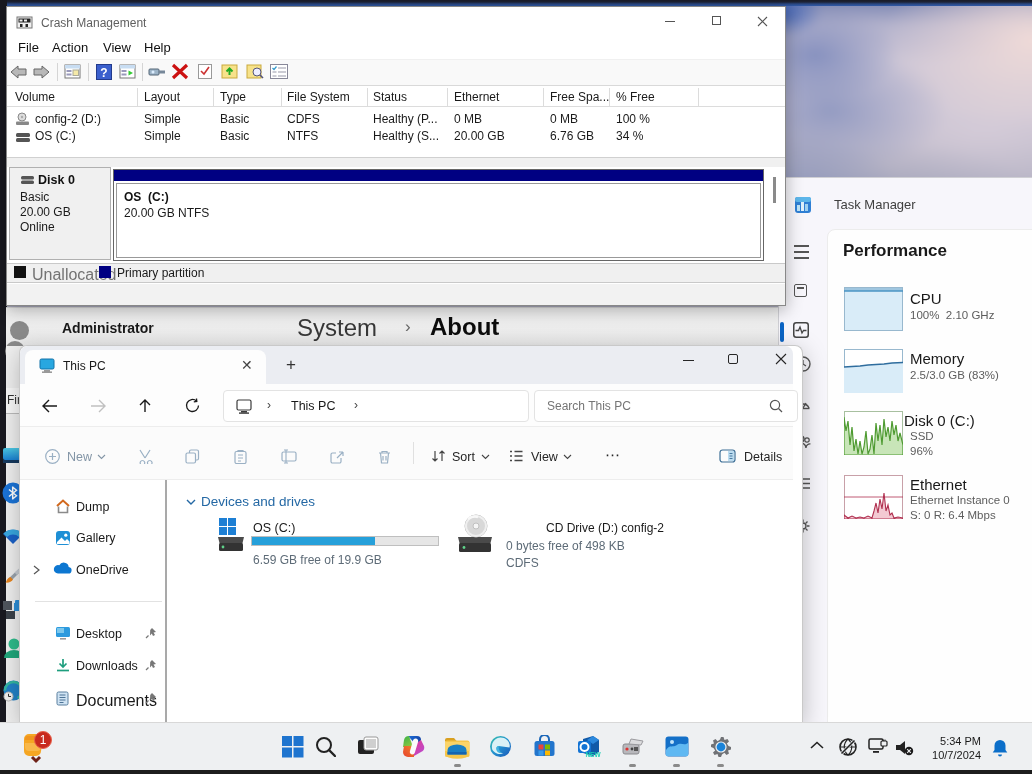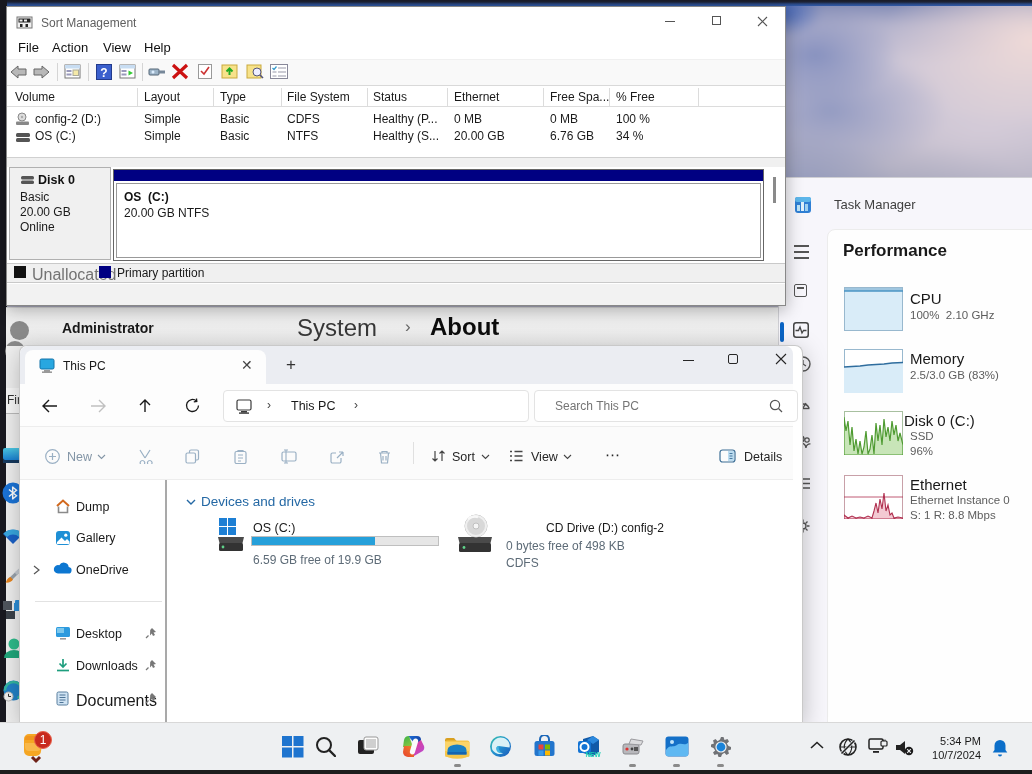--- a/index.html
+++ b/index.html
@@ -157,21 +157,21 @@
     <div class="abs" style="left:131px;top:252px;font-size:11.5px;color:#5d5d5d;">SSD</div>
     <div class="abs" style="left:131px;top:267px;font-size:11.5px;color:#5d5d5d;">96%</div>
 
     <svg class="abs" style="left:65px;top:297px;" width="59" height="44">
         <rect x="0.5" y="0.5" width="58" height="43" fill="#fff" stroke="#c8a0a8"></rect>
         <path d="M0 40 L4 43 L8 41 L12 43 L16 42 L20 43 L24 41 L28 43 L30 36 L32 28 L34 38 L36 24 L38 34 L40 18 L42 36 L44 30 L46 40 L48 38 L50 43 L54 42 L59 43 L59 44 L0 44 Z" fill="#f3c9d2" stroke="#b03050" stroke-width="1.1"></path>
         <path d="M0 22 L59 22" stroke="#b03050" stroke-width="0.8"></path>
       </svg>
     <div class="abs" style="left:131px;top:298px;font-size:15px;color:#191919;">Ethernet</div>
     <div class="abs" style="left:131px;top:316px;font-size:11.5px;color:#5d5d5d;">Ethernet Instance 0</div>
-    <div class="abs" style="left:131px;top:331px;font-size:11.5px;color:#5d5d5d;">S: 1 R: 8.8 Mbps</div>
+    <div class="abs" style="left:131px;top:331px;font-size:11.5px;color:#5d5d5d;">S: 0 R: 6.4 Mbps</div>
   </div>
 
   <div class="abs" id="explorer" style="left:19px;top:345px;width:784px;height:377px;background:#fff;border-radius:8px 8px 0 0;border:1px solid #c9c9c9;border-bottom:none;box-shadow:0 6px 24px rgba(0,0,0,.25);">
 
     <div class="abs" style="left:0;top:0;width:773px;height:38px;background:#ebedf2;border-radius:8px 8px 0 0;"></div>
     <div class="abs" style="left:5px;top:4px;width:241px;height:34px;background:#fdfdfd;border-radius:8px 8px 0 0;"></div>
     <svg class="abs" style="left:19px;top:12px;" width="16" height="15">
         <rect x="1" y="1" width="14" height="10" rx="1.5" fill="#28a7e0" stroke="#1272a8"></rect>
         <rect x="5" y="12" width="6" height="2" fill="#9a9a9a"></rect>
         <rect x="3" y="13.4" width="10" height="1.6" fill="#9a9a9a"></rect>
@@ -202,21 +202,21 @@
     <div class="abs" style="left:203px;top:44px;width:306px;height:32px;background:#fff;border:1px solid #e3e3e3;border-radius:4px;"></div>
     <svg class="abs" style="left:216px;top:53px;" width="16" height="15">
         <rect x="1" y="1" width="14" height="10" rx="1.5" fill="none" stroke="#3a3a3a" stroke-width="1.2"></rect>
         <rect x="5" y="12" width="6" height="1.6" fill="#3a3a3a"></rect>
         <rect x="3" y="13.4" width="10" height="1.4" fill="#3a3a3a"></rect>
       </svg>
     <div class="abs" style="left:247px;top:52px;font-size:12px;color:#454545;">›</div>
     <div class="abs" style="left:271px;top:53px;font-size:12.5px;color:#191919;">This PC</div>
     <div class="abs" style="left:334px;top:52px;font-size:12px;color:#454545;">›</div>
     <div class="abs" style="left:514px;top:44px;width:264px;height:32px;background:#fff;border:1px solid #e3e3e3;border-radius:4px;"></div>
-    <div class="abs" style="left:527px;top:53px;font-size:12px;color:#757575;margin-left:8px;">Search This PC</div>
+    <div class="abs" style="left:527px;top:53px;font-size:12px;color:#757575;">Search This PC</div>
     <svg class="abs" style="left:749px;top:53px;" width="14" height="14">
         <circle cx="6" cy="6" r="4.6" fill="none" stroke="#555" stroke-width="1.2"></circle>
         <path d="M9.5 9.5 L13 13" stroke="#555" stroke-width="1.2"></path>
       </svg>
 
     <div class="abs" style="left:0;top:80px;width:773px;height:54px;background:#fbfbfb;border-top:1px solid #ededed;border-bottom:1px solid #ededed;"></div>
     <svg class="abs" style="left:25px;top:103px;" width="15" height="15">
         <circle cx="7.5" cy="7.5" r="6.8" fill="none" stroke="#9ab0c4" stroke-width="1.2"></circle>
         <path d="M7.5 4 L7.5 11 M4 7.5 L11 7.5" stroke="#9ab0c4" stroke-width="1.2"></path>
       </svg>
@@ -358,21 +358,21 @@
   <div class="abs" id="diskmgmt" style="left:6px;top:6px;width:780px;height:300px;background:#fff;border:1px solid #888;box-shadow:0 4px 16px rgba(0,0,0,.3);">
 
     <svg class="abs" style="left:9px;top:7px;" width="17" height="17">
         <rect x="1" y="3" width="15" height="11" fill="#f0f0f0" stroke="#777"></rect>
         <rect x="2.5" y="4.5" width="12" height="4" fill="#222"></rect>
         <rect x="3.5" y="5.5" width="3" height="2" fill="#eee"></rect>
         <rect x="8" y="5.5" width="3" height="2" fill="#eee"></rect>
         <rect x="4" y="10" width="2.5" height="3" fill="#222"></rect>
         <rect x="9.5" y="10" width="2.5" height="3" fill="#222"></rect>
       </svg>
-    <div class="abs" style="left:34px;top:9px;font-size:12px;color:#5f5f5f;">Sort Management</div>
+    <div class="abs" style="left:34px;top:9px;font-size:12px;color:#5f5f5f;">Crash Management</div>
     <div class="abs" style="left:658px;top:14px;width:10px;height:1.2px;background:#555;"></div>
     <div class="abs" style="left:705px;top:9px;width:9px;height:9px;border:1px solid #555;"></div>
     <svg class="abs" style="left:750px;top:9px;" width="11" height="11">
         <path d="M1 1 L10 10 M10 1 L1 10" stroke="#555" stroke-width="1.1"></path>
       </svg>
 
     <div class="abs" style="left:11px;top:33px;font-size:13px;color:#111;">File</div>
     <div class="abs" style="left:45px;top:33px;font-size:13px;color:#111;">Action</div>
     <div class="abs" style="left:96px;top:33px;font-size:13px;color:#111;">View</div>
     <div class="abs" style="left:137px;top:33px;font-size:13px;color:#111;">Help</div>

